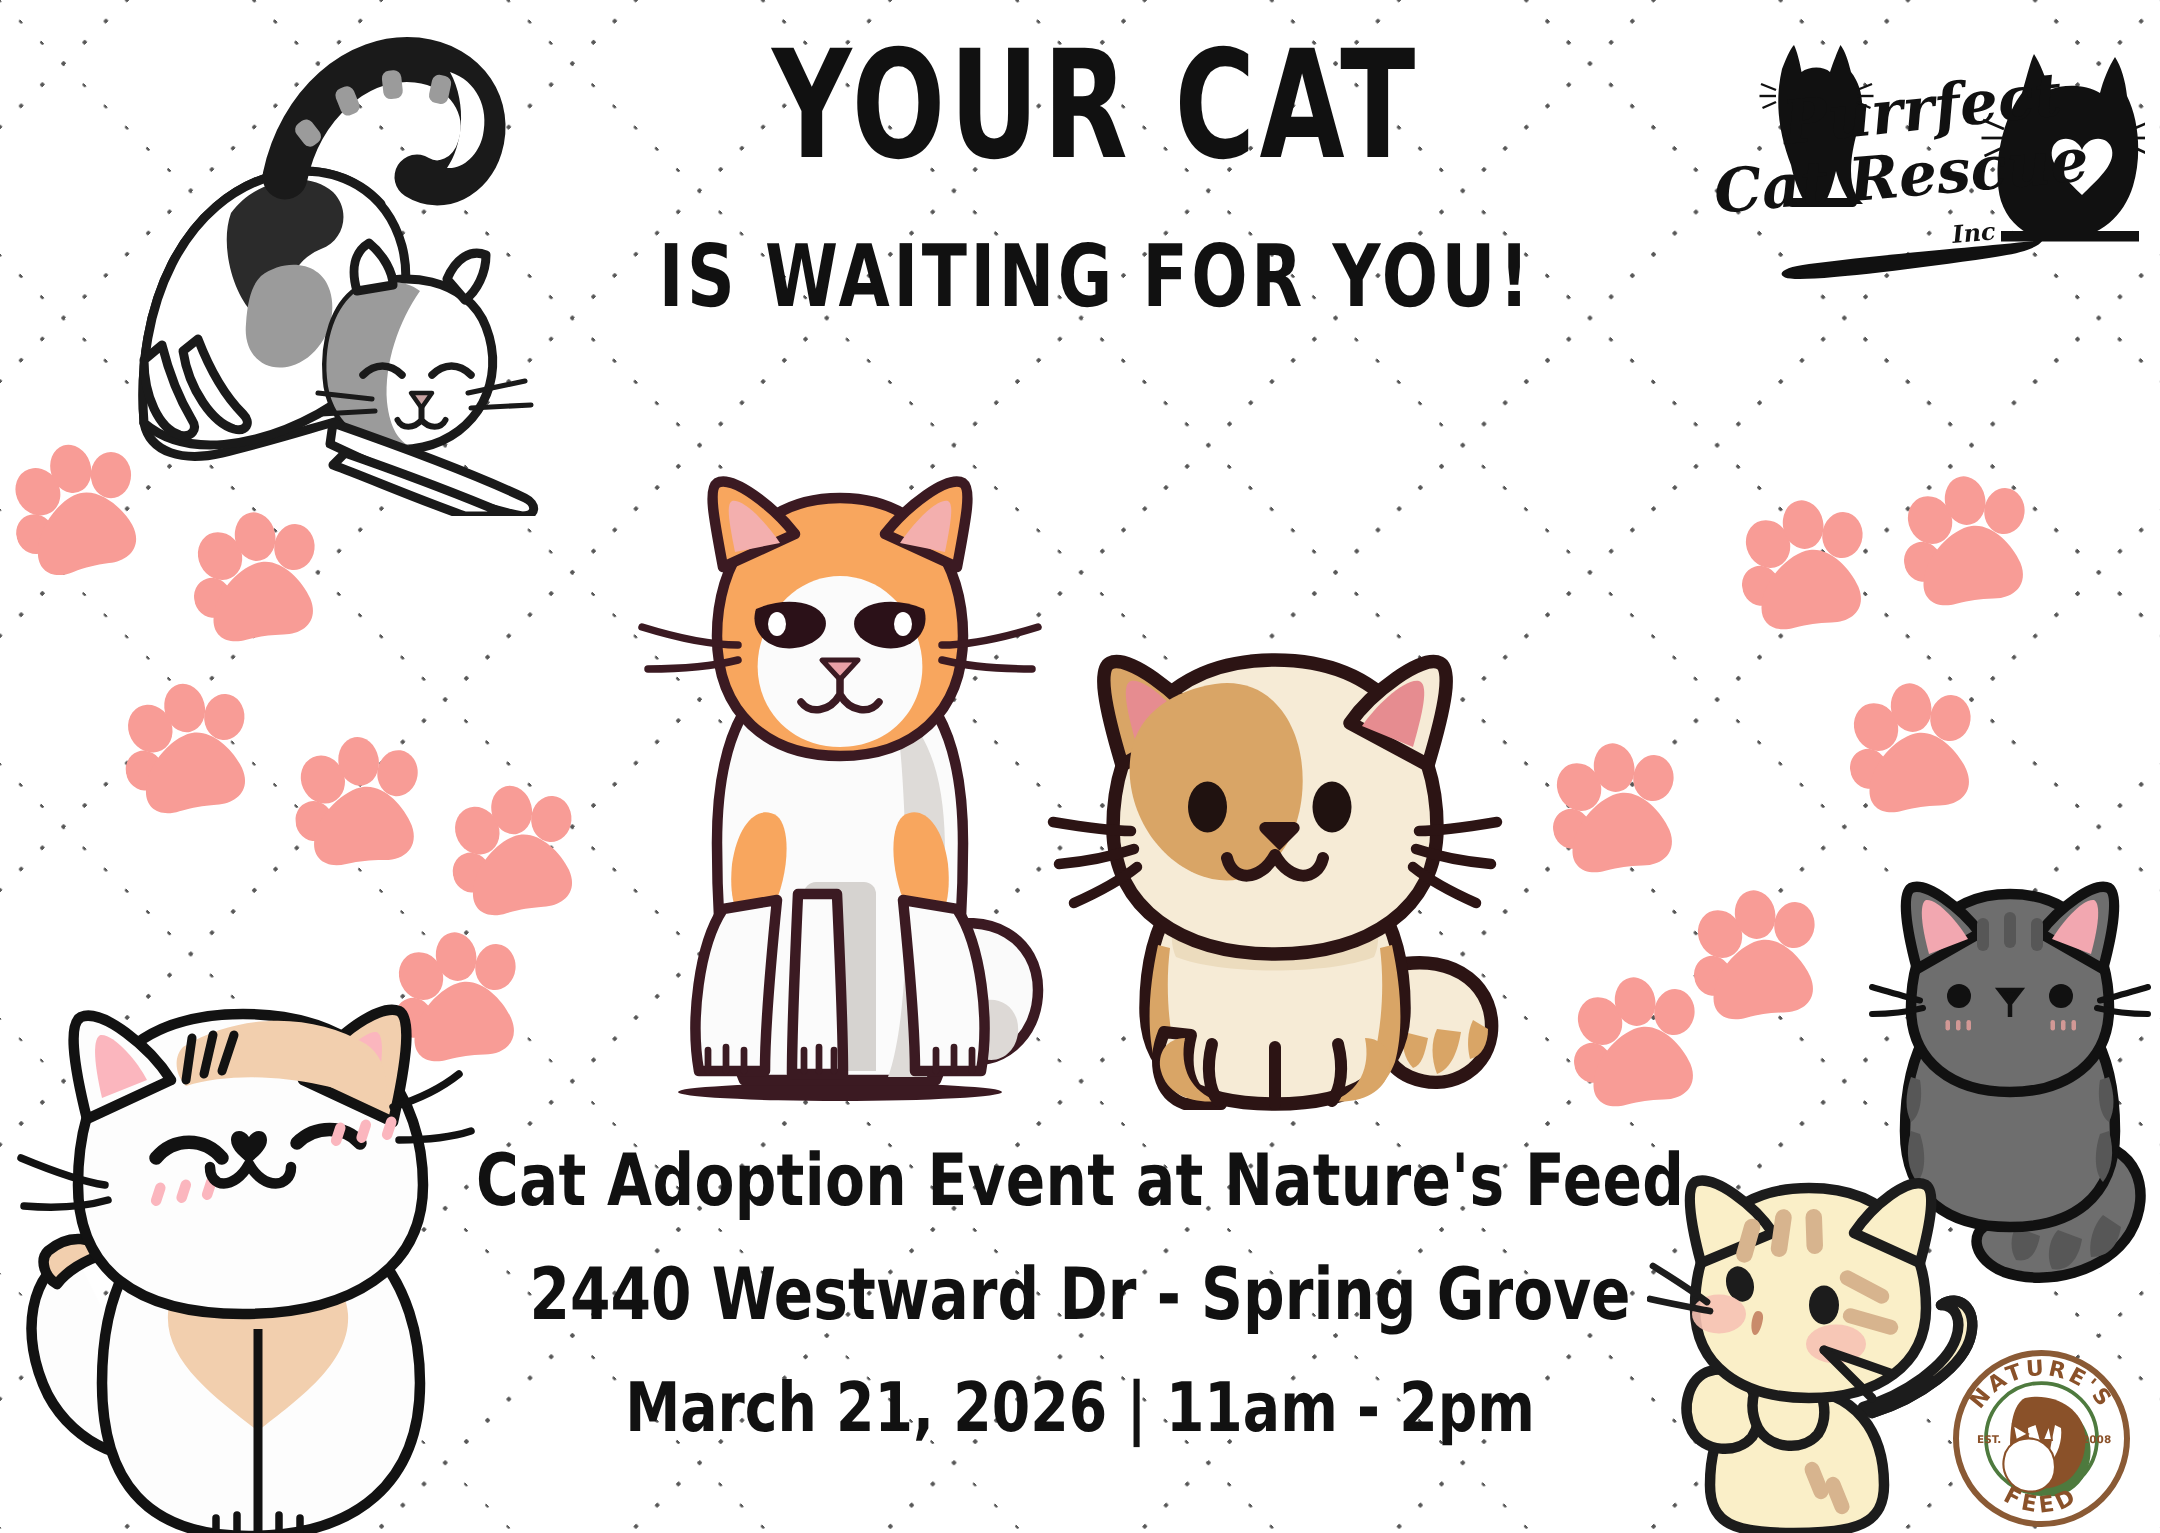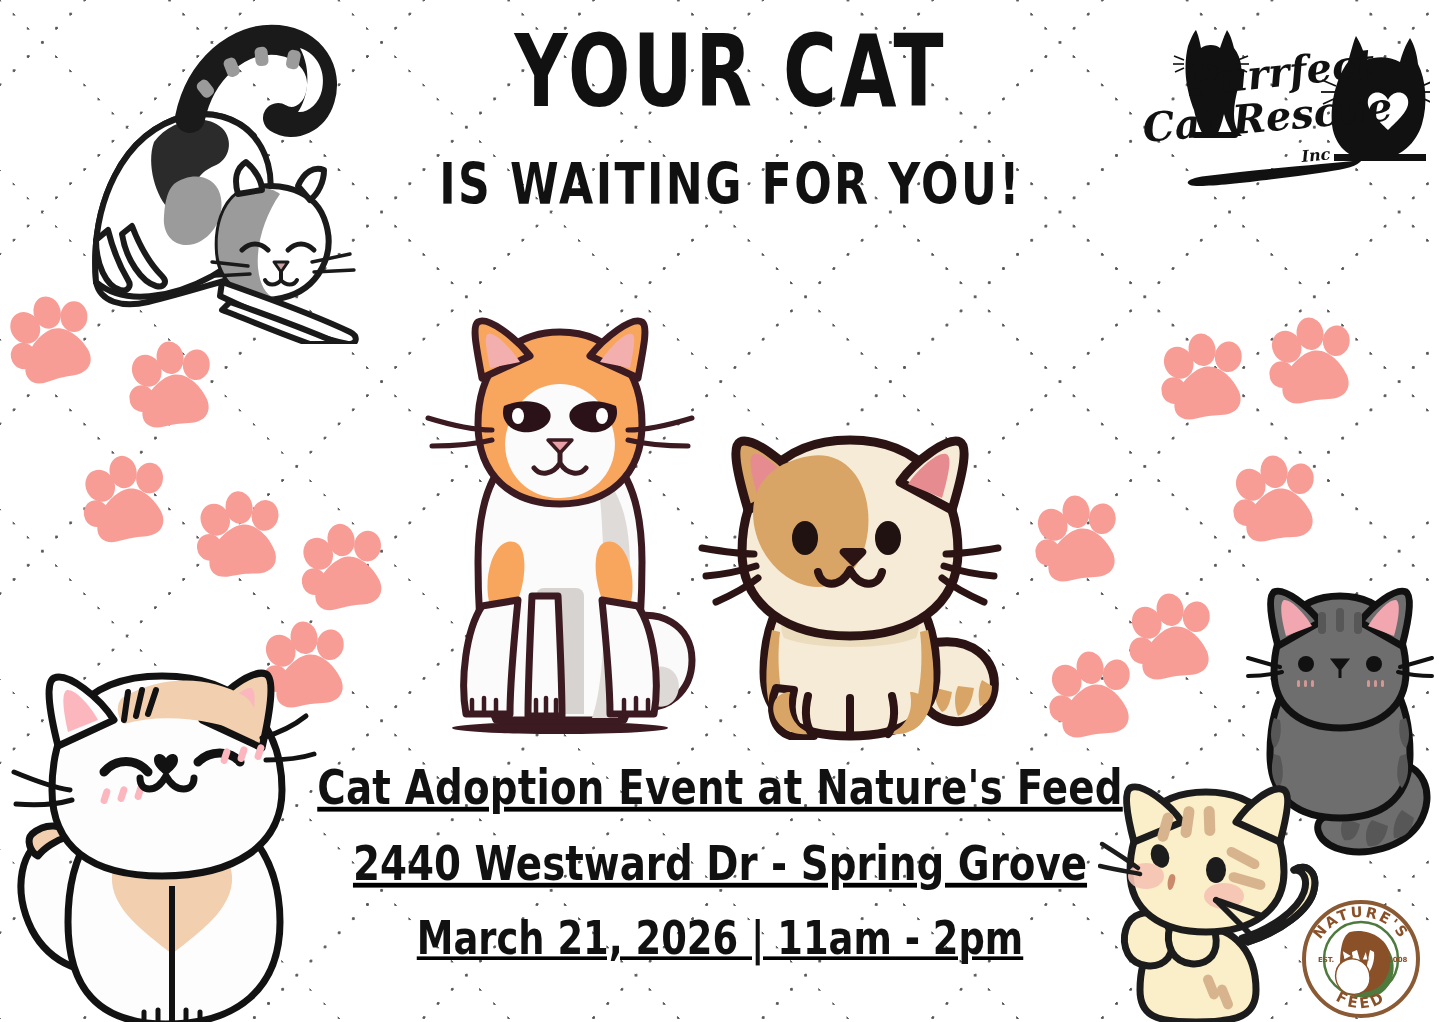--- a/index.html
+++ b/index.html
@@ -68,21 +68,20 @@
     margin-top:48px;
   }
 
   
   .eventinfo{
     position:absolute;
     left:0; right:0;
     top:760px;
     text-align:center;
     z-index:6;
-    text-decoration:underline;
   }
   .eventinfo .line{
     font-family:"DejaVu Sans", sans-serif;
     font-weight:700;
     color:#111111;
     display:block;
     transform:scaleY(1.2) scaleX(.97);
     transform-origin:center top;
   }
   .eventinfo .l1{ font-size:40px; letter-spacing:.2px; }

